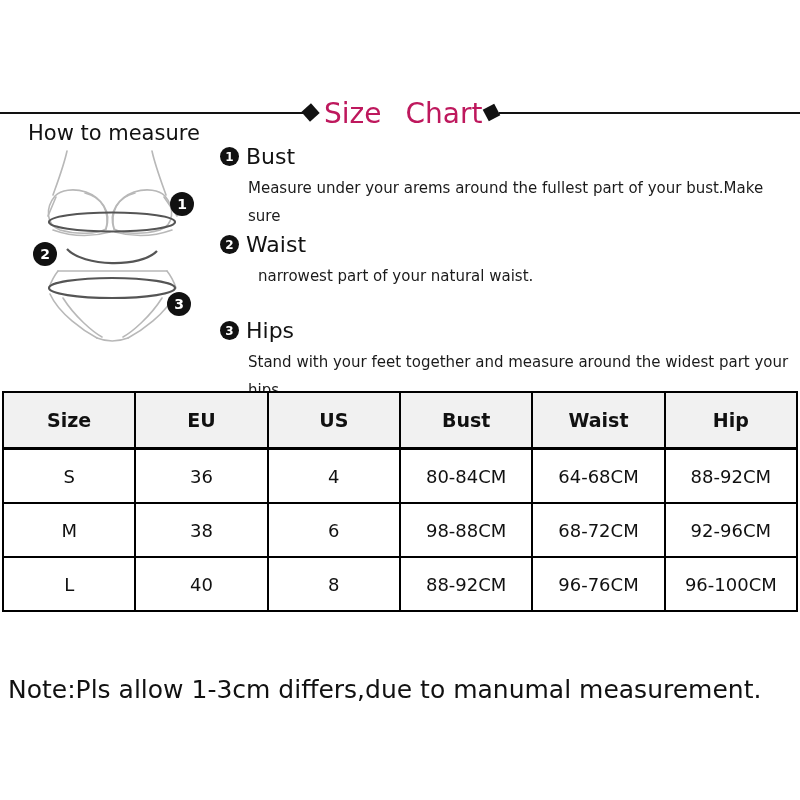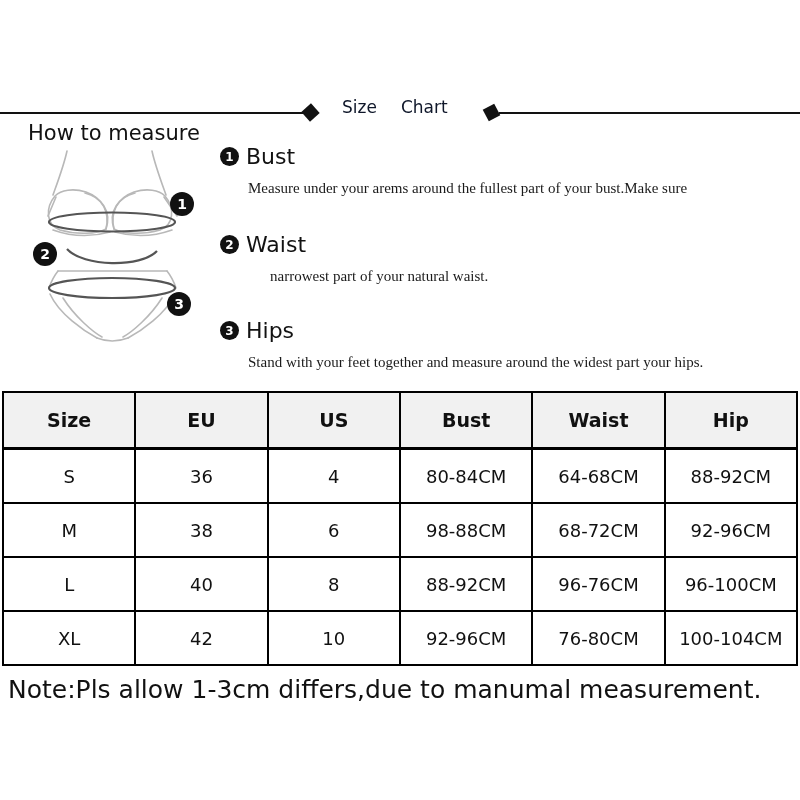--- a/index.html
+++ b/index.html
@@ -8,36 +8,36 @@
     font-family:"DejaVu Sans","Liberation Sans",sans-serif;color:#141414;
     overflow:hidden;
   }
   
   .rule{position:absolute;height:2px;background:#121212;top:112px;}
   .rule.left{left:0;width:304px;}
   .rule.right{left:499px;width:301px;}
   .diamond{position:absolute;width:13px;height:13px;background:#121212;top:106px;}
   .diamond.left{left:304px;transform:rotate(48deg);}
   .diamond.right{left:485px;transform:rotate(62deg);}
-  .page-title{position:absolute;left:342px;top:97px;font-size:17px;color:#0f172a;white-space:nowrap;}
+  .page-title{position:absolute;left:324px;top:97px;font-size:28px;color:#be185d;white-space:nowrap;}
   .page-title .w2{margin-left:24px;}
   
   .htm-heading{position:absolute;left:28px;top:121px;font-size:21px;color:#121212;}
   .sketch{position:absolute;left:15px;top:145px;}
   
   .instr{position:absolute;left:220px;width:575px;}
   .instr-head{display:flex;align-items:center;gap:7px;}
   .badge{
     width:19px;height:19px;border-radius:50%;background:#111;color:#fff;
     font-size:12px;font-weight:bold;display:inline-flex;align-items:center;justify-content:center;
     flex:0 0 19px;
   }
   .instr-title{font-size:22px;color:#121212;}
-  .instr-body{margin:5px 0 0 28px;font-size:15px;line-height:28px;color:#1b1b1b;font-family:Liberation Serif, serif;}
-  .instr-body .indent{margin-left:22px;}
+  .instr-body{margin:5px 0 0 28px;font-size:15px;line-height:28px;color:#1b1b1b;}
+  .instr-body .indent{margin-left:10px;}
   #instr-1{top:144px;}
   #instr-2{top:232px;}
   #instr-3{top:318px;}
   
   table.size-table{
     position:absolute;left:2px;top:391px;width:796px;
     border-collapse:collapse;table-layout:fixed;
   }
   .size-table th,.size-table td{
     border:2px solid #000;text-align:center;vertical-align:middle;
@@ -167,24 +167,16 @@
       <td>92-96CM</td>
     </tr>
     <tr>
       <td>L</td>
       <td>40</td>
       <td>8</td>
       <td>88-92CM</td>
       <td>96-76CM</td>
       <td>96-100CM</td>
     </tr>
-    <tr>
-      <td>XL</td>
-      <td>42</td>
-      <td>10</td>
-      <td>92-96CM</td>
-      <td>76-80CM</td>
-      <td>100-104CM</td>
-    </tr>
   </tbody>
 </table>
 
 <div class="note">Note:Pls allow 1-3cm differs,due to manumal measurement.</div>
 
 </body></html>

